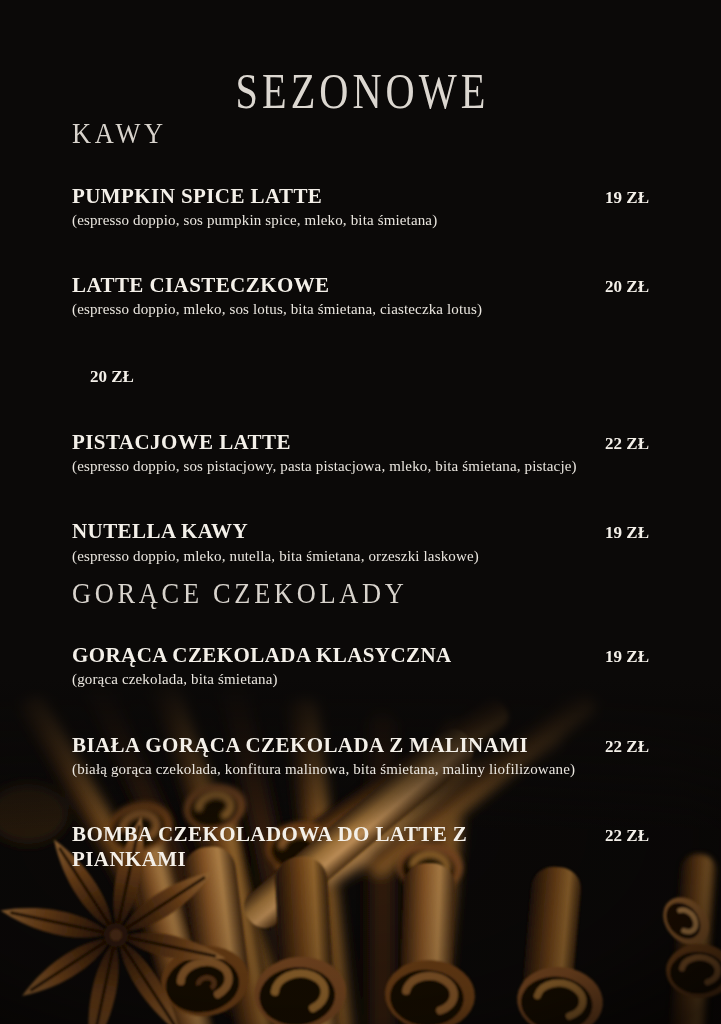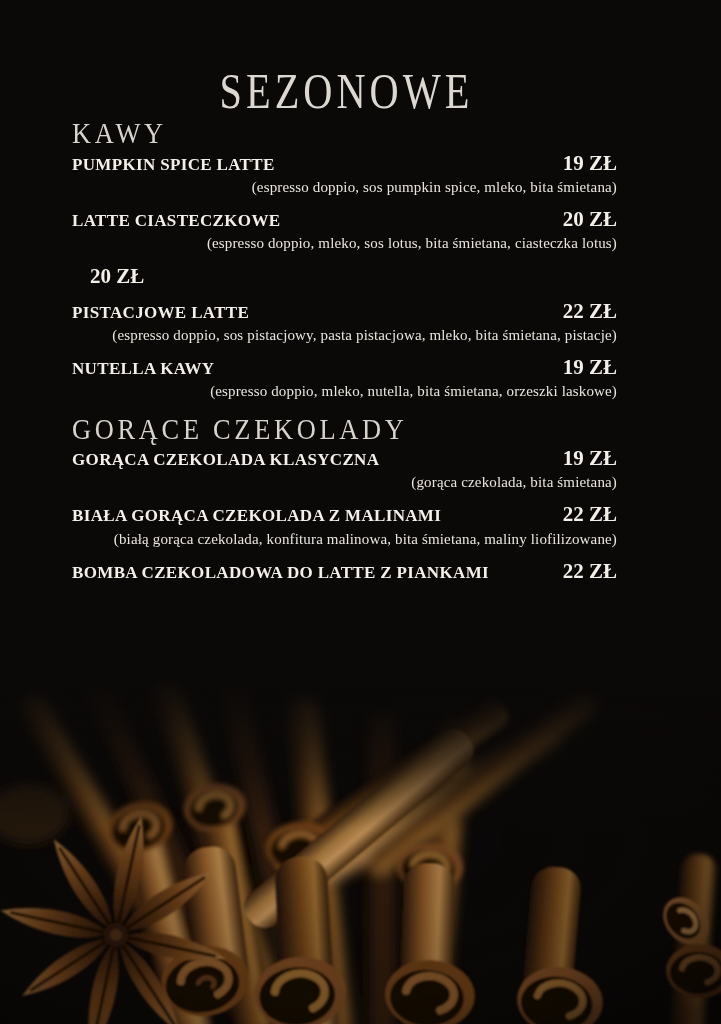--- a/index.html
+++ b/index.html
@@ -6,50 +6,50 @@
   body{
     width:721px;height:1024px;
     background:#0a0807;
     font-family:"Liberation Serif", serif;
     overflow:hidden;
   }
   .page{
     position:relative;width:721px;height:1024px;background:#0b0908;overflow:hidden;
   }
   .content{
-    position:relative;z-index:2;padding:66px 104px 0 72px;
+    position:relative;z-index:2;padding:66px 72px 0 72px;
   }
   h1.title{
     margin:0;text-align:center;
     font-size:48px;font-weight:400;line-height:1.05;
     letter-spacing:.10em;text-indent:.10em;
     color:#dcd7d0;
     transform:scale(.84,1.06);transform-origin:50% 50%;
   }
   h2.section-heading{
     margin:0;font-size:30px;font-weight:400;line-height:1.15;
     letter-spacing:.14em;color:#d8d3cc;
     transform:scaleX(.88);transform-origin:0 50%;
     white-space:nowrap;
   }
   .section-kawy{margin-top:60px;margin-bottom:21px;}
   .section-czekolady{margin-top:15px;margin-bottom:23px;}
   .menu-item{margin-bottom:10px;}
   .item-row{display:flex;align-items:baseline;}
   .item-name{
+    font-weight:700;font-size:21px;line-height:1.2;
+    letter-spacing:.02em;color:#f4f0e9;flex:1;
+  }
+  .item-price{
     font-weight:700;font-size:17px;line-height:1.2;
-    letter-spacing:.02em;color:#f4f0e9;flex:1;
-  }
-  .item-price{
-    font-weight:700;font-size:21px;line-height:1.2;
-    color:#f4f0e9;margin-left:18px;white-space:nowrap;
+    color:#f4f0e9;margin-left:18px;white-space:nowrap;margin-top:37px;
   }
   .item-desc{
     font-size:15px;line-height:1.28;margin-top:2px;
-    color:#eae6df;letter-spacing:.01em;text-align:right;
+    color:#eae6df;letter-spacing:.01em;
   }
   .photo{
     position:absolute;left:0;bottom:0;width:721px;height:345px;z-index:1;display:block;
   }
 </style>
 </head>
 <body>
 
 <div class="page">
 

